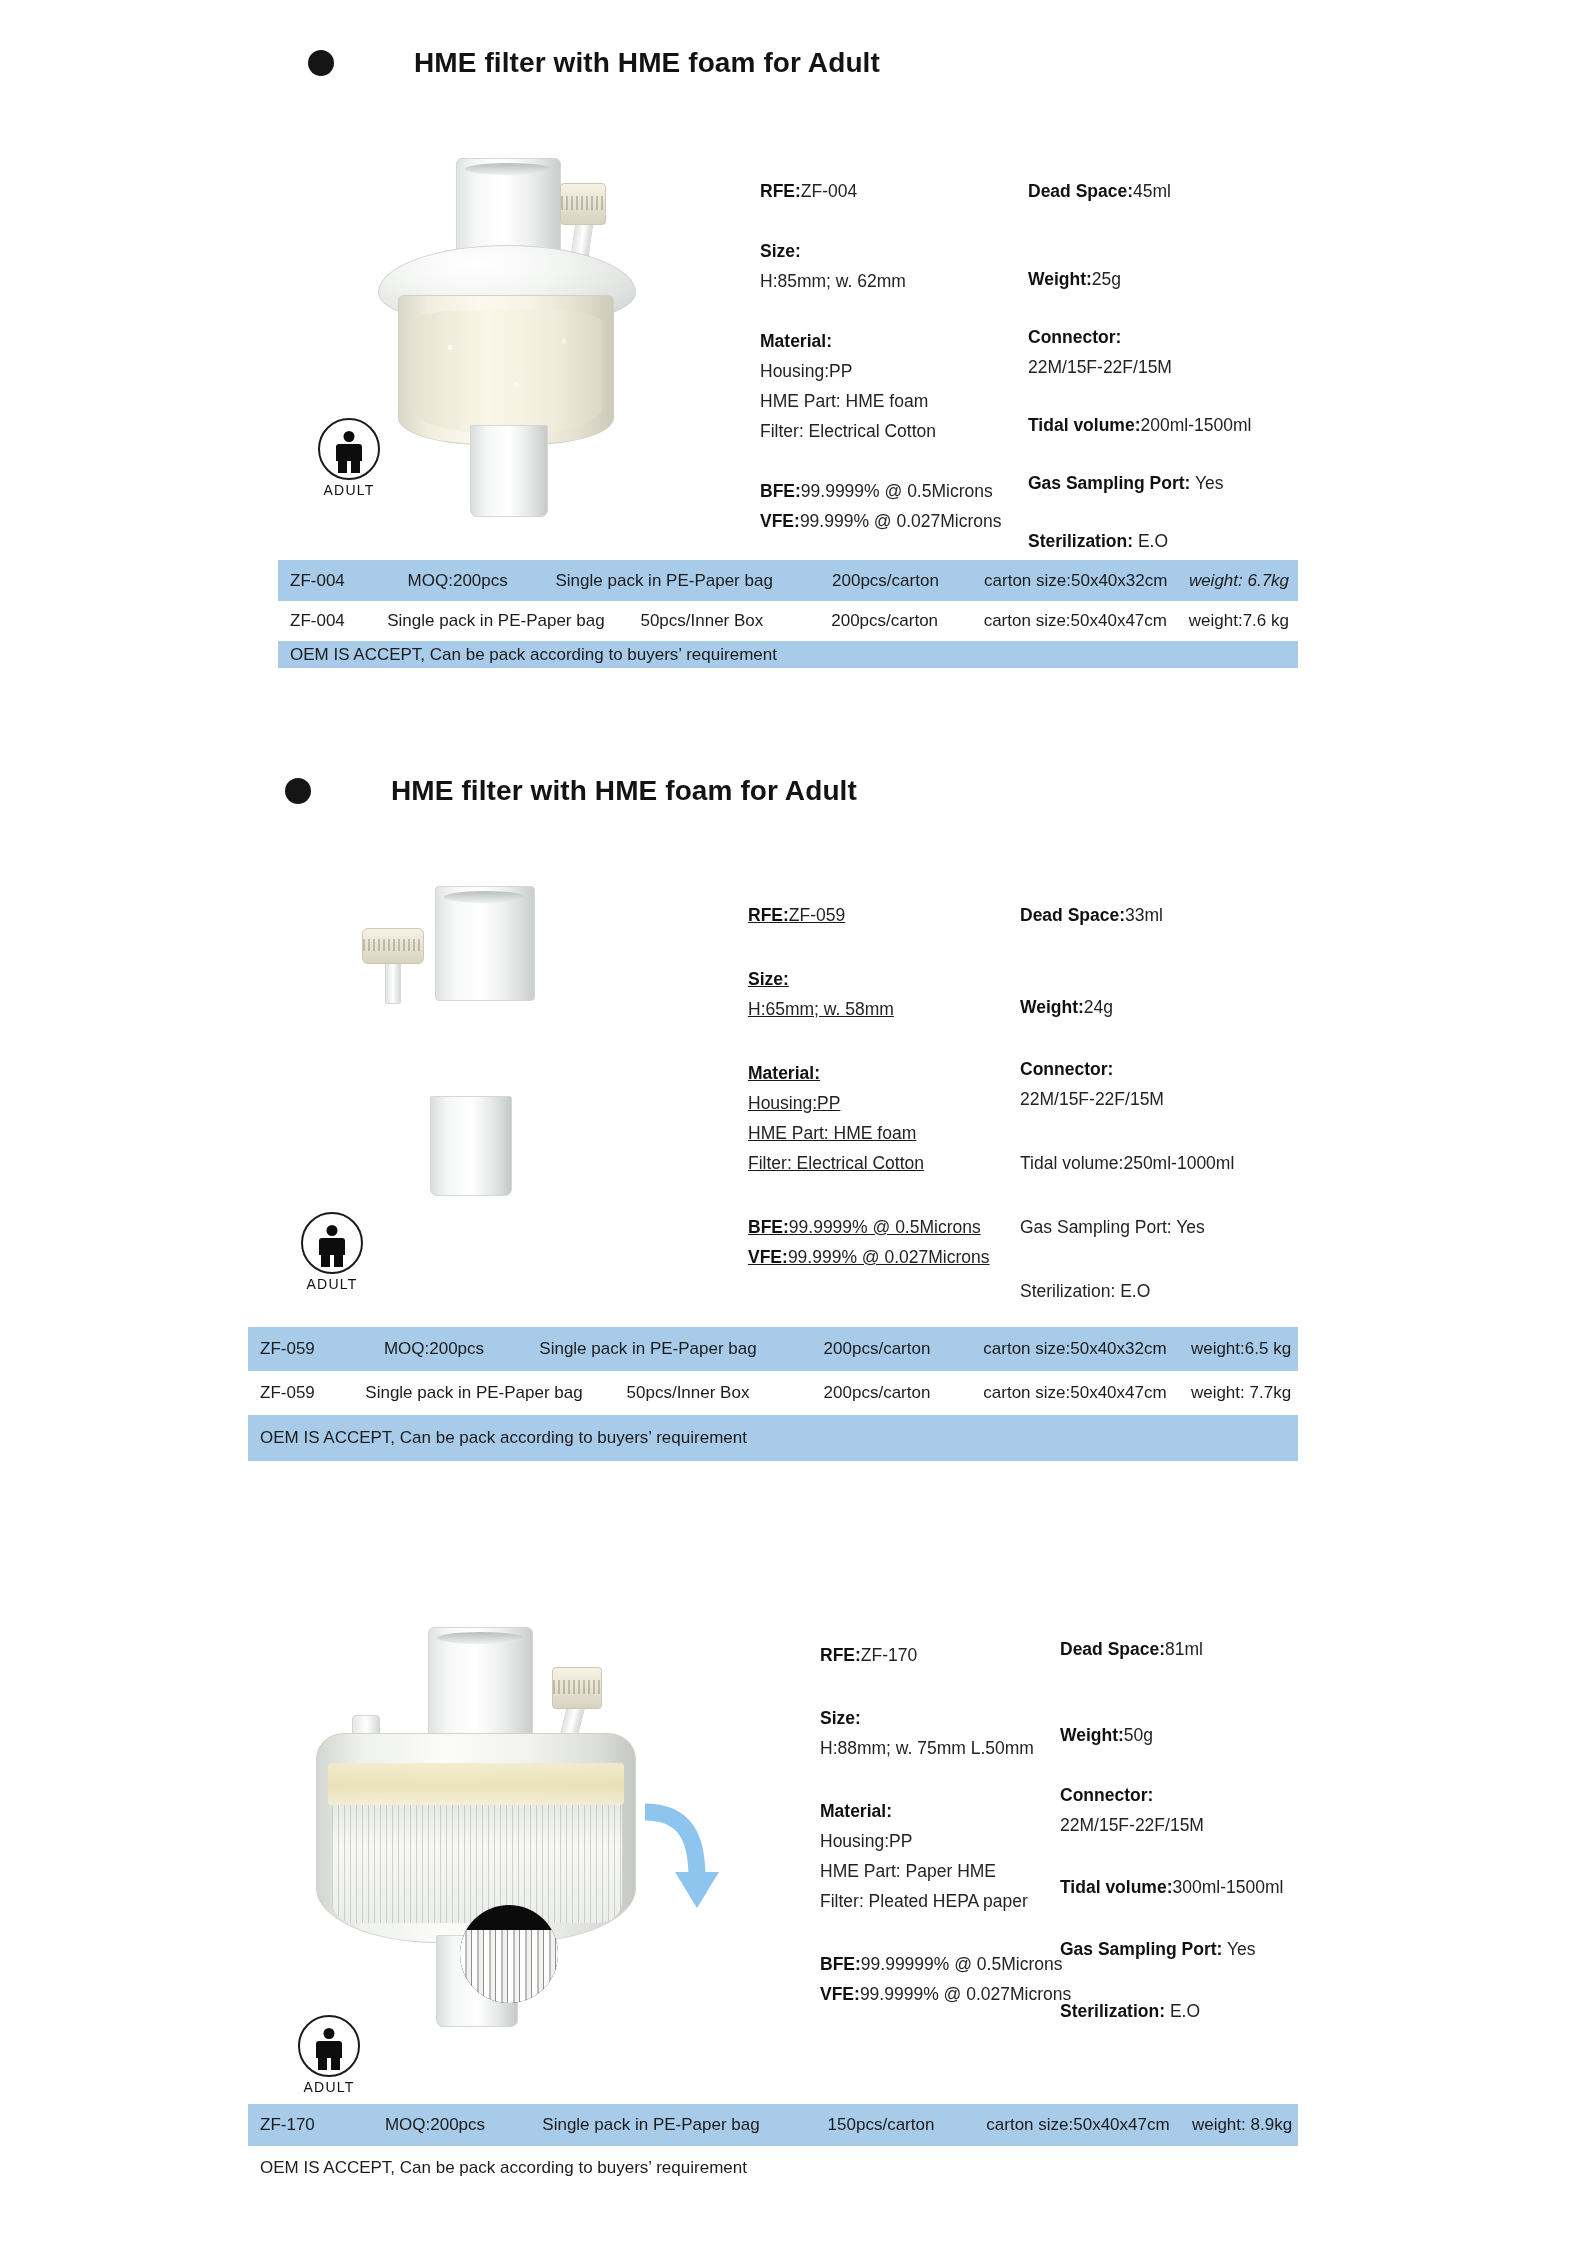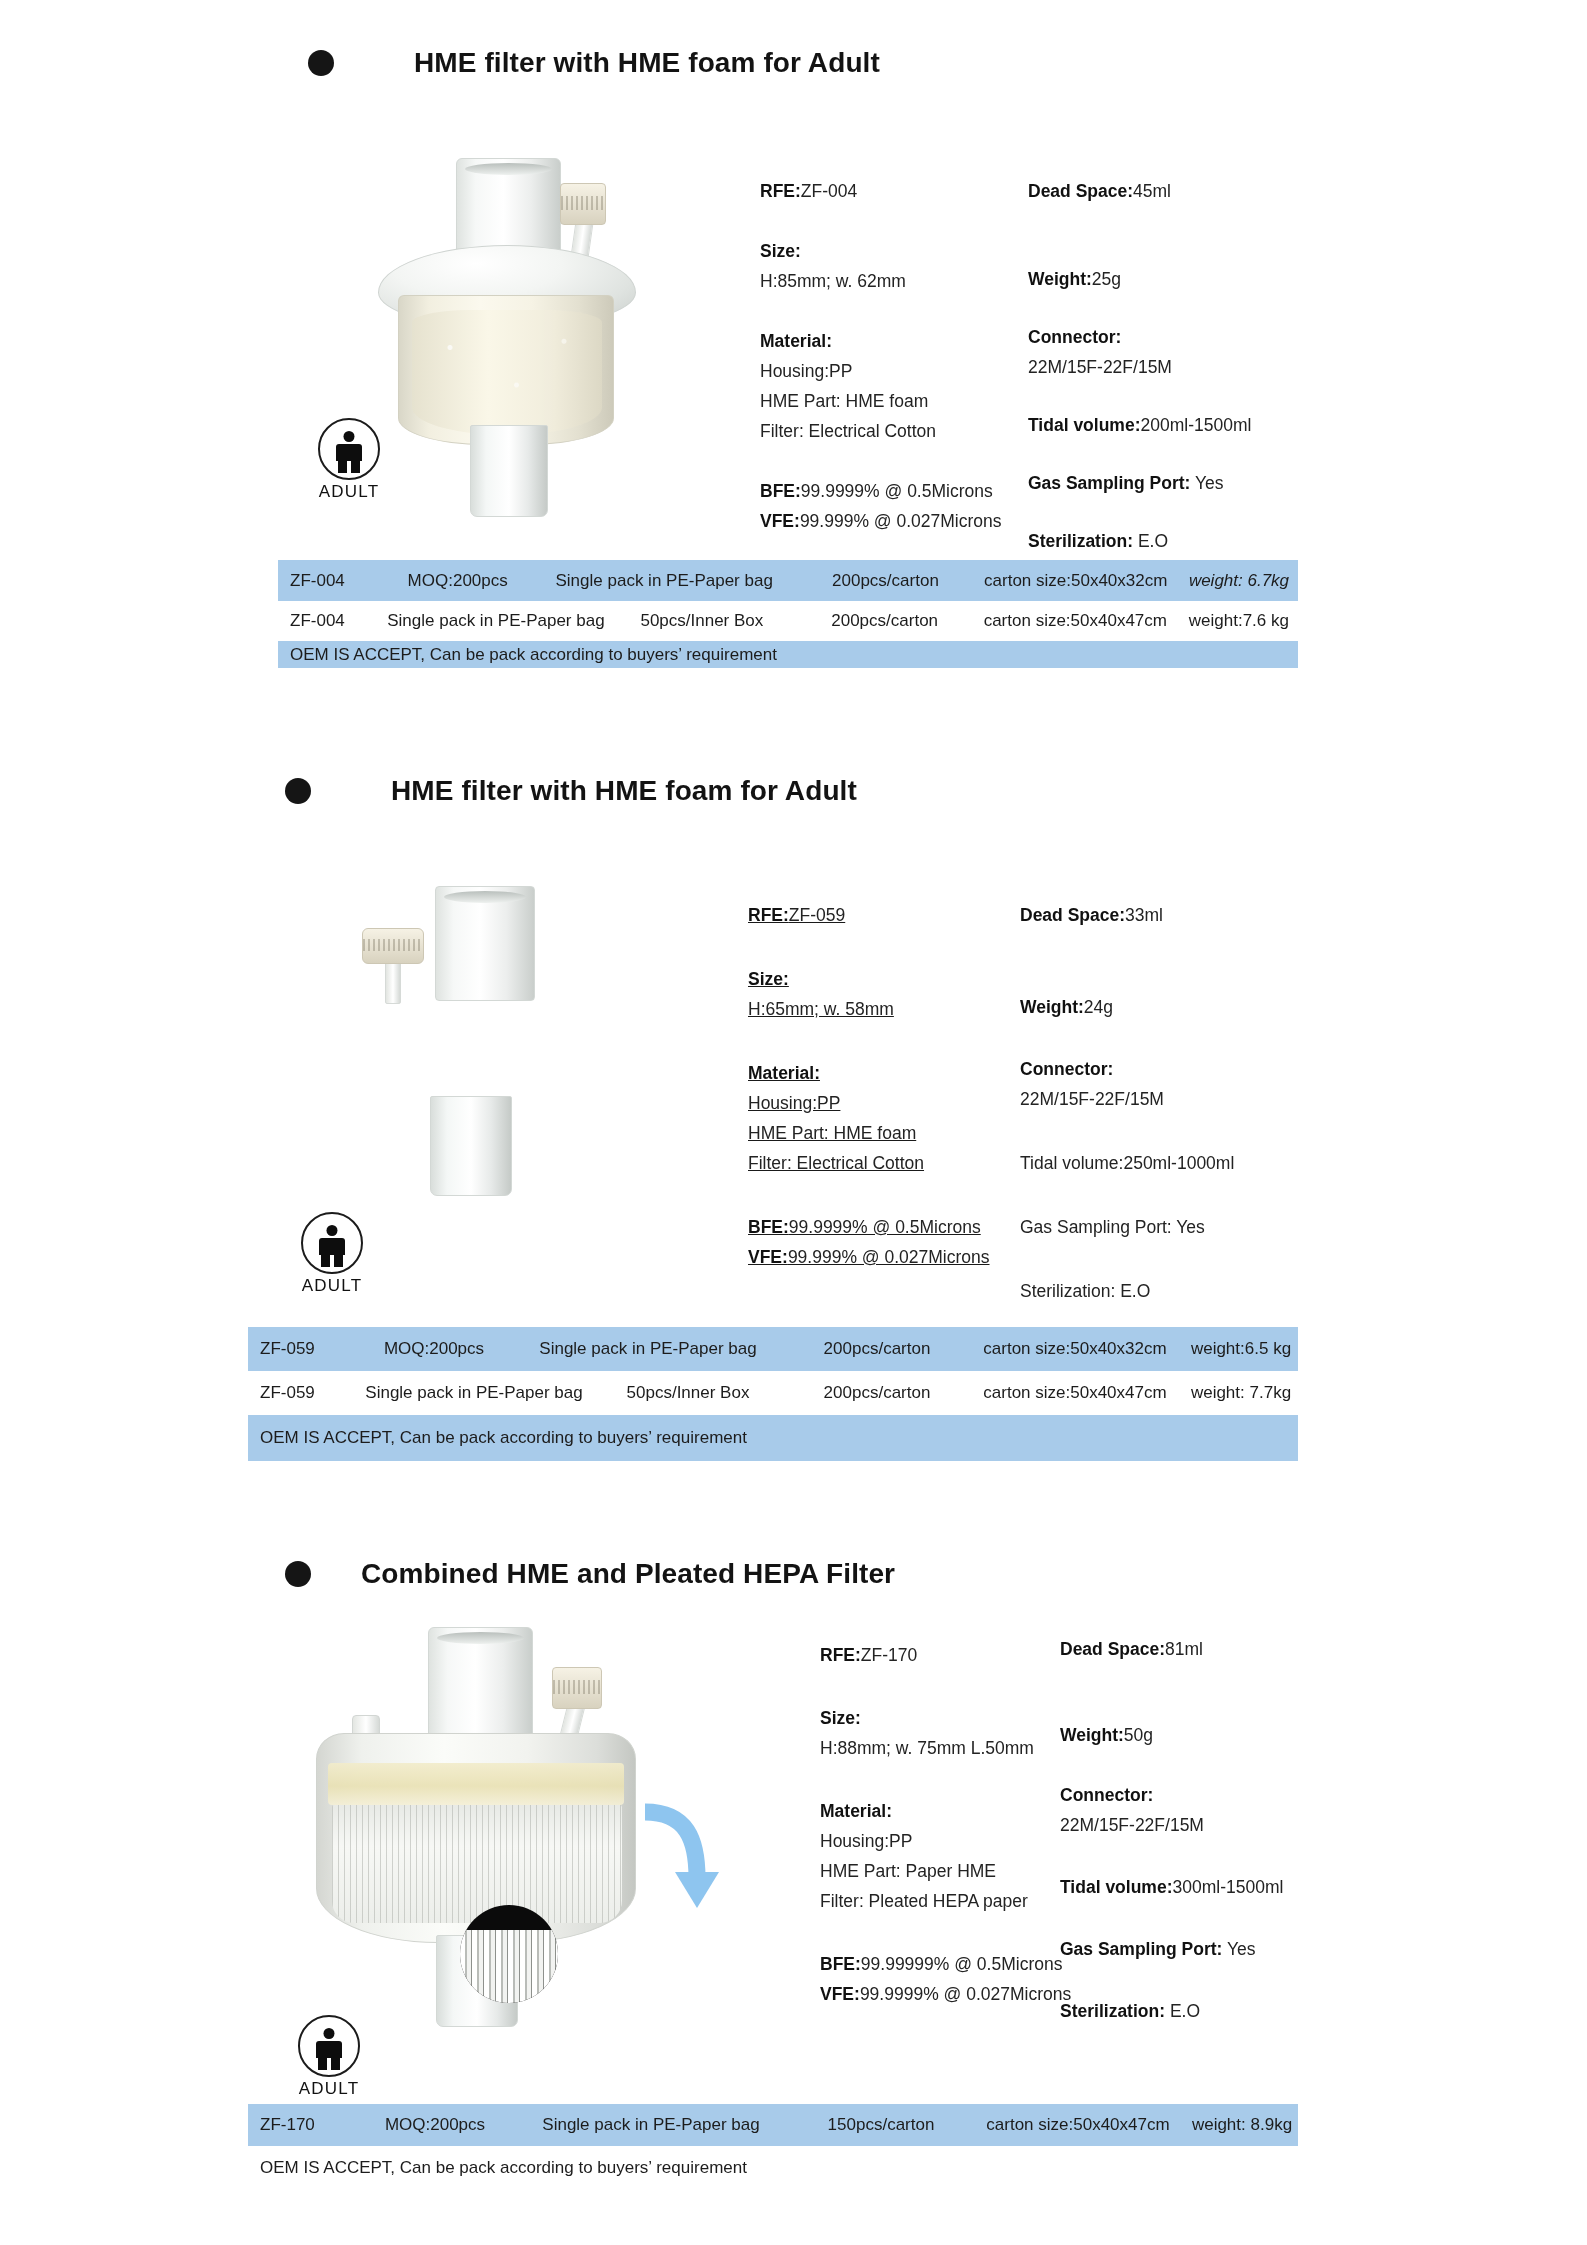--- a/index.html
+++ b/index.html
@@ -78,21 +78,21 @@
   }
   .adult-legL, .adult-legR {
     position: absolute;
     top: 38px;
     width: 9px; height: 15px;
     background: #0d0d0d;
   }
   .adult-legL { left: 50%; margin-left: -11px; }
   .adult-legR { left: 50%; margin-left: 2px; }
   .adult-label {
-    font-size: 17px;
+    font-size: 14px;
     letter-spacing: 1.2px;
     color: #111;
     margin-top: 2px;
     font-family: "Liberation Sans", sans-serif;
   }
 
   
   .product-img { position: absolute; }
 
   .pf-top-port {
@@ -417,24 +417,20 @@
       <div class="pcell" style="width:114px;">weight: 7.7kg</div>
     </div>
     <div class="prow shaded oem" style="height:46px;">
       <div class="pcell left" style="padding-left:12px;">OEM IS ACCEPT, Can be pack according to buyers’ requirement</div>
     </div>
   </div>
 </div>
 
 <div class="section" style="top:1520px; height:725px;">
 
-  <div class="heading" style="position:absolute; left:285px; top:38px;">
-    <span class="bullet"></span>
-    <span class="heading-text" style="margin-left:50px;">Combined HME and Pleated HEPA Filter</span>
-  </div>
 
   <div class="product-img" style="left:280px; top:85px; width:480px; height:480px;">
     <div class="pf-top-port" style="left:148px; top:22px; width:105px; height:108px;"></div>
     <div class="p3-sideport" style="left:72px; top:110px; width:28px; height:32px;"></div>
     <div class="pf-cap-stem" style="left:283px; top:96px; width:18px; height:44px; transform:rotate(14deg);"></div>
     <div class="pf-cap" style="left:272px; top:62px; width:50px; height:42px;"></div>
 
     <div class="p3-body" style="left:36px; top:128px; width:320px; height:210px;"></div>
     <div class="p3-band-yellow" style="left:48px; top:158px; width:296px; height:42px; border-radius:4px;"></div>
     <div class="p3-pleats" style="left:52px; top:200px; width:290px; height:118px; border-radius:2px 2px 22px 22px;"></div>

